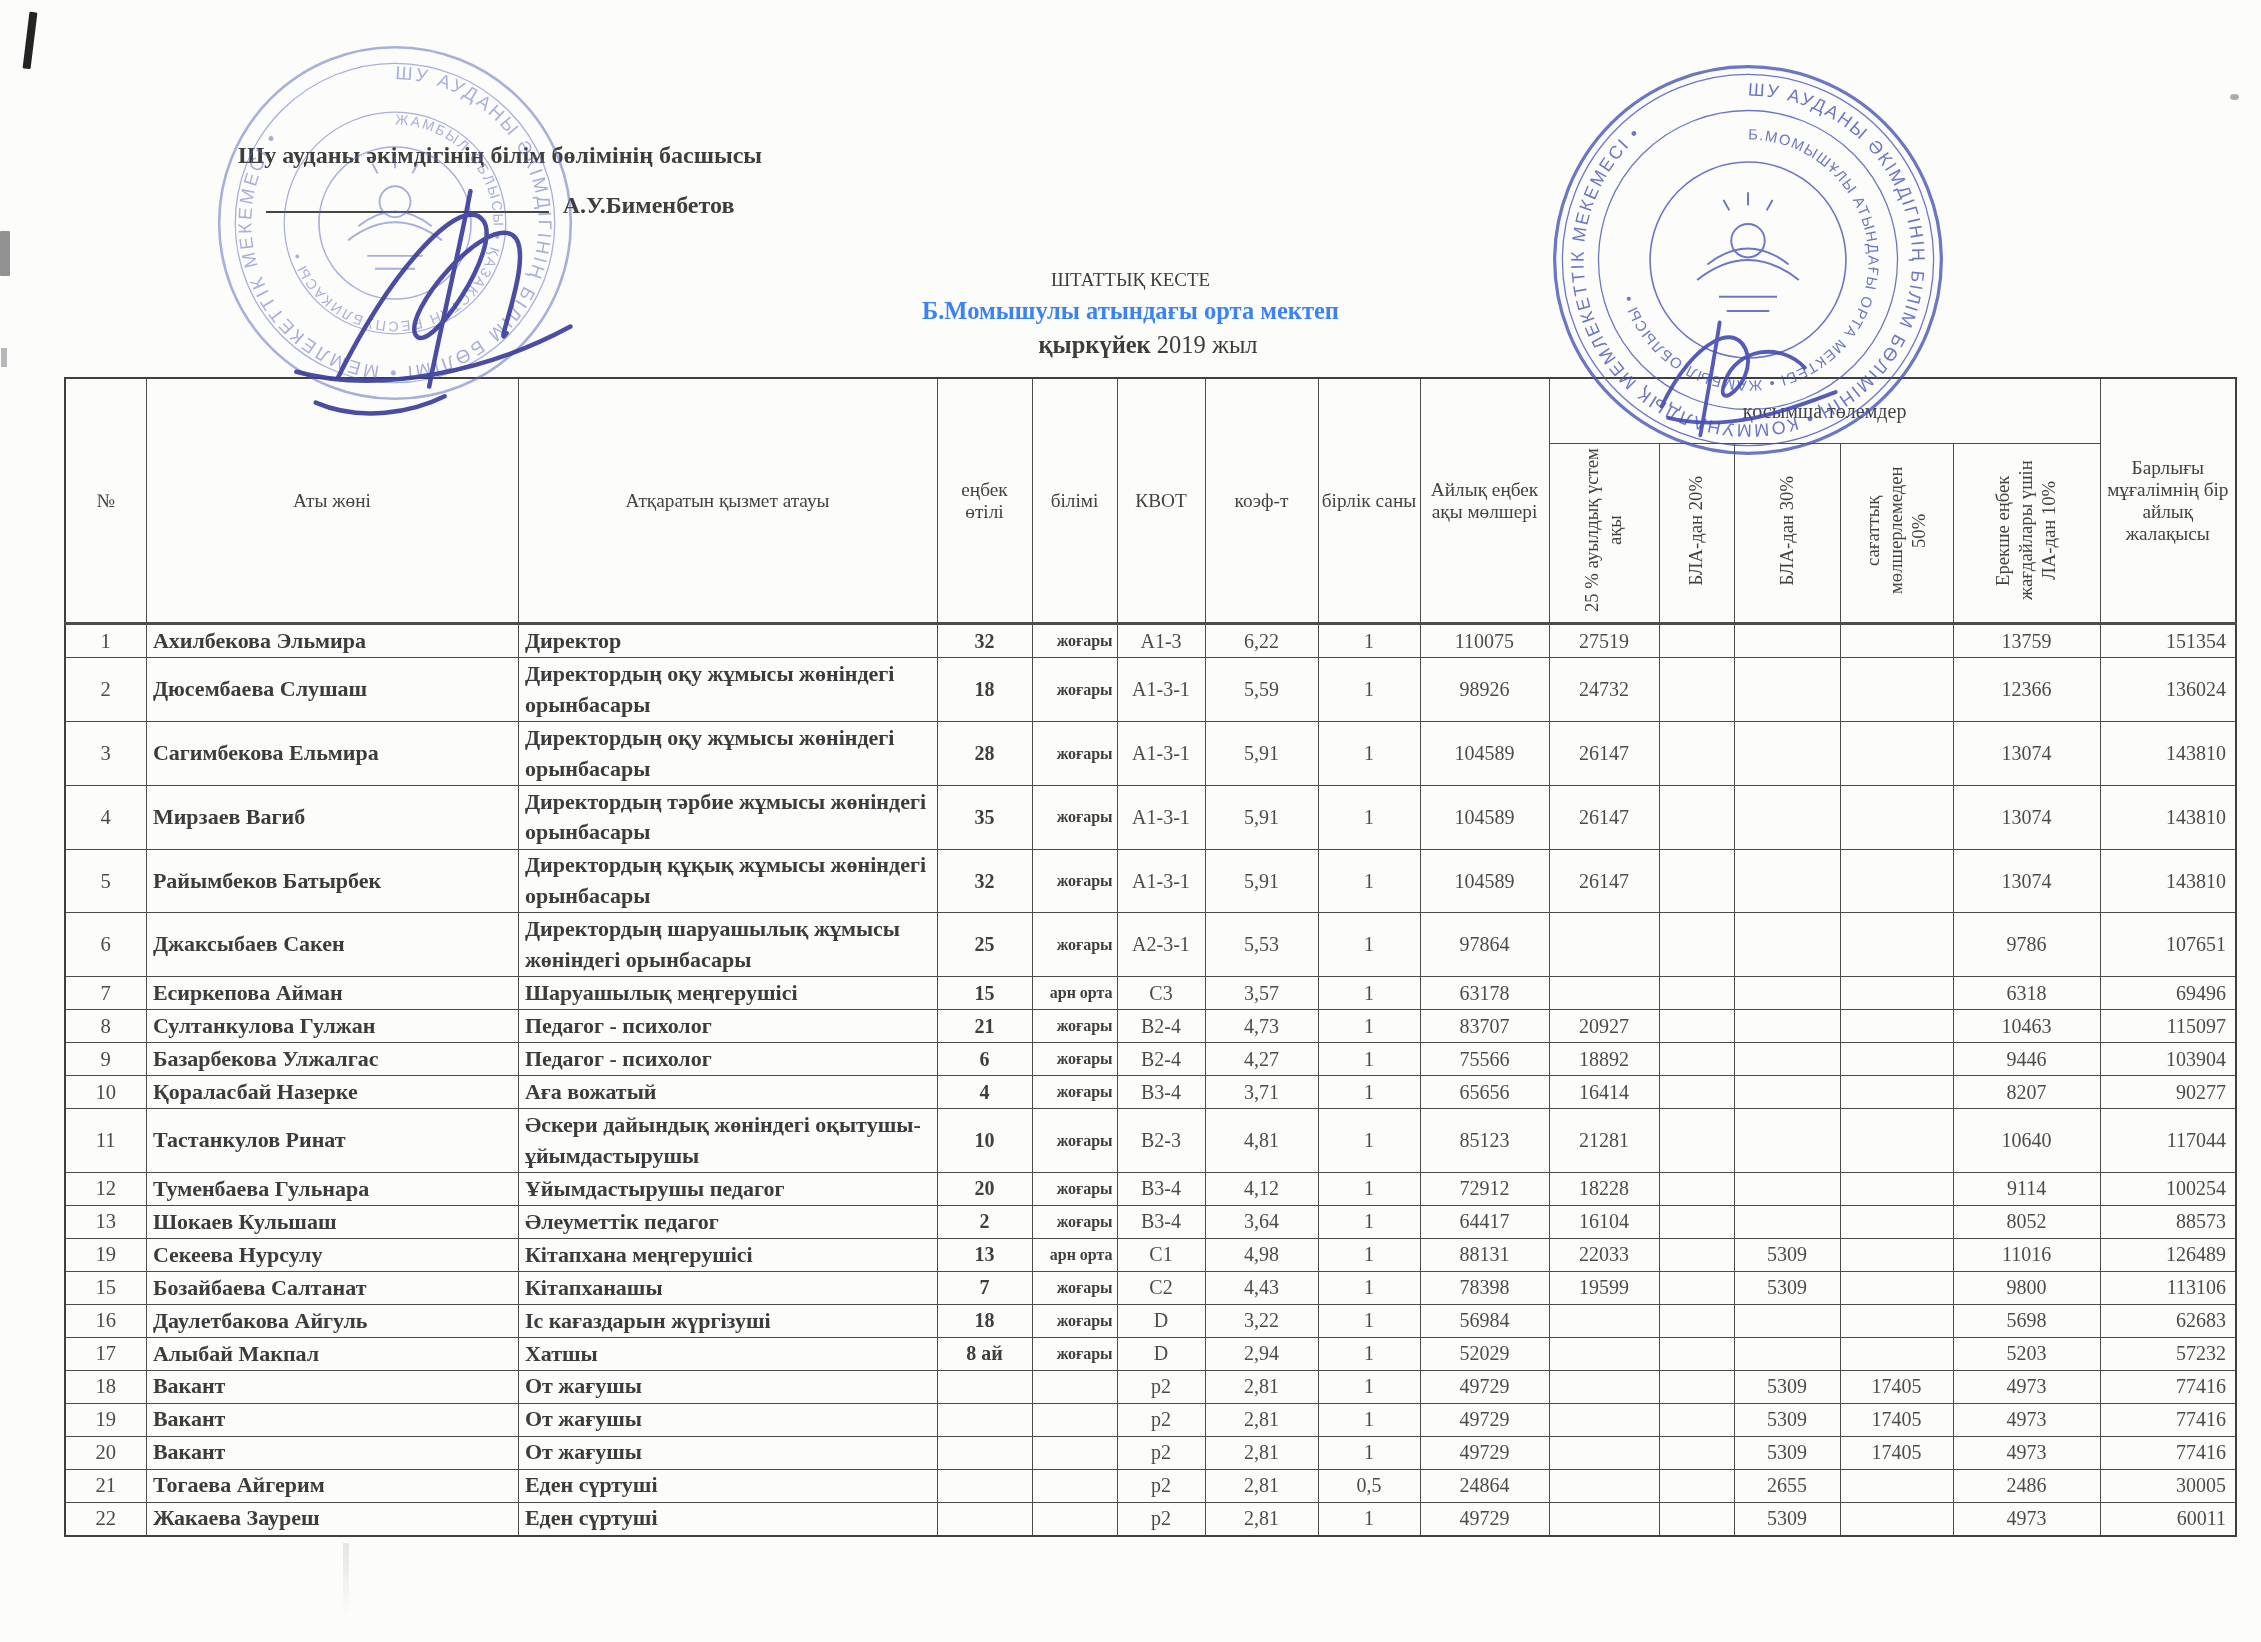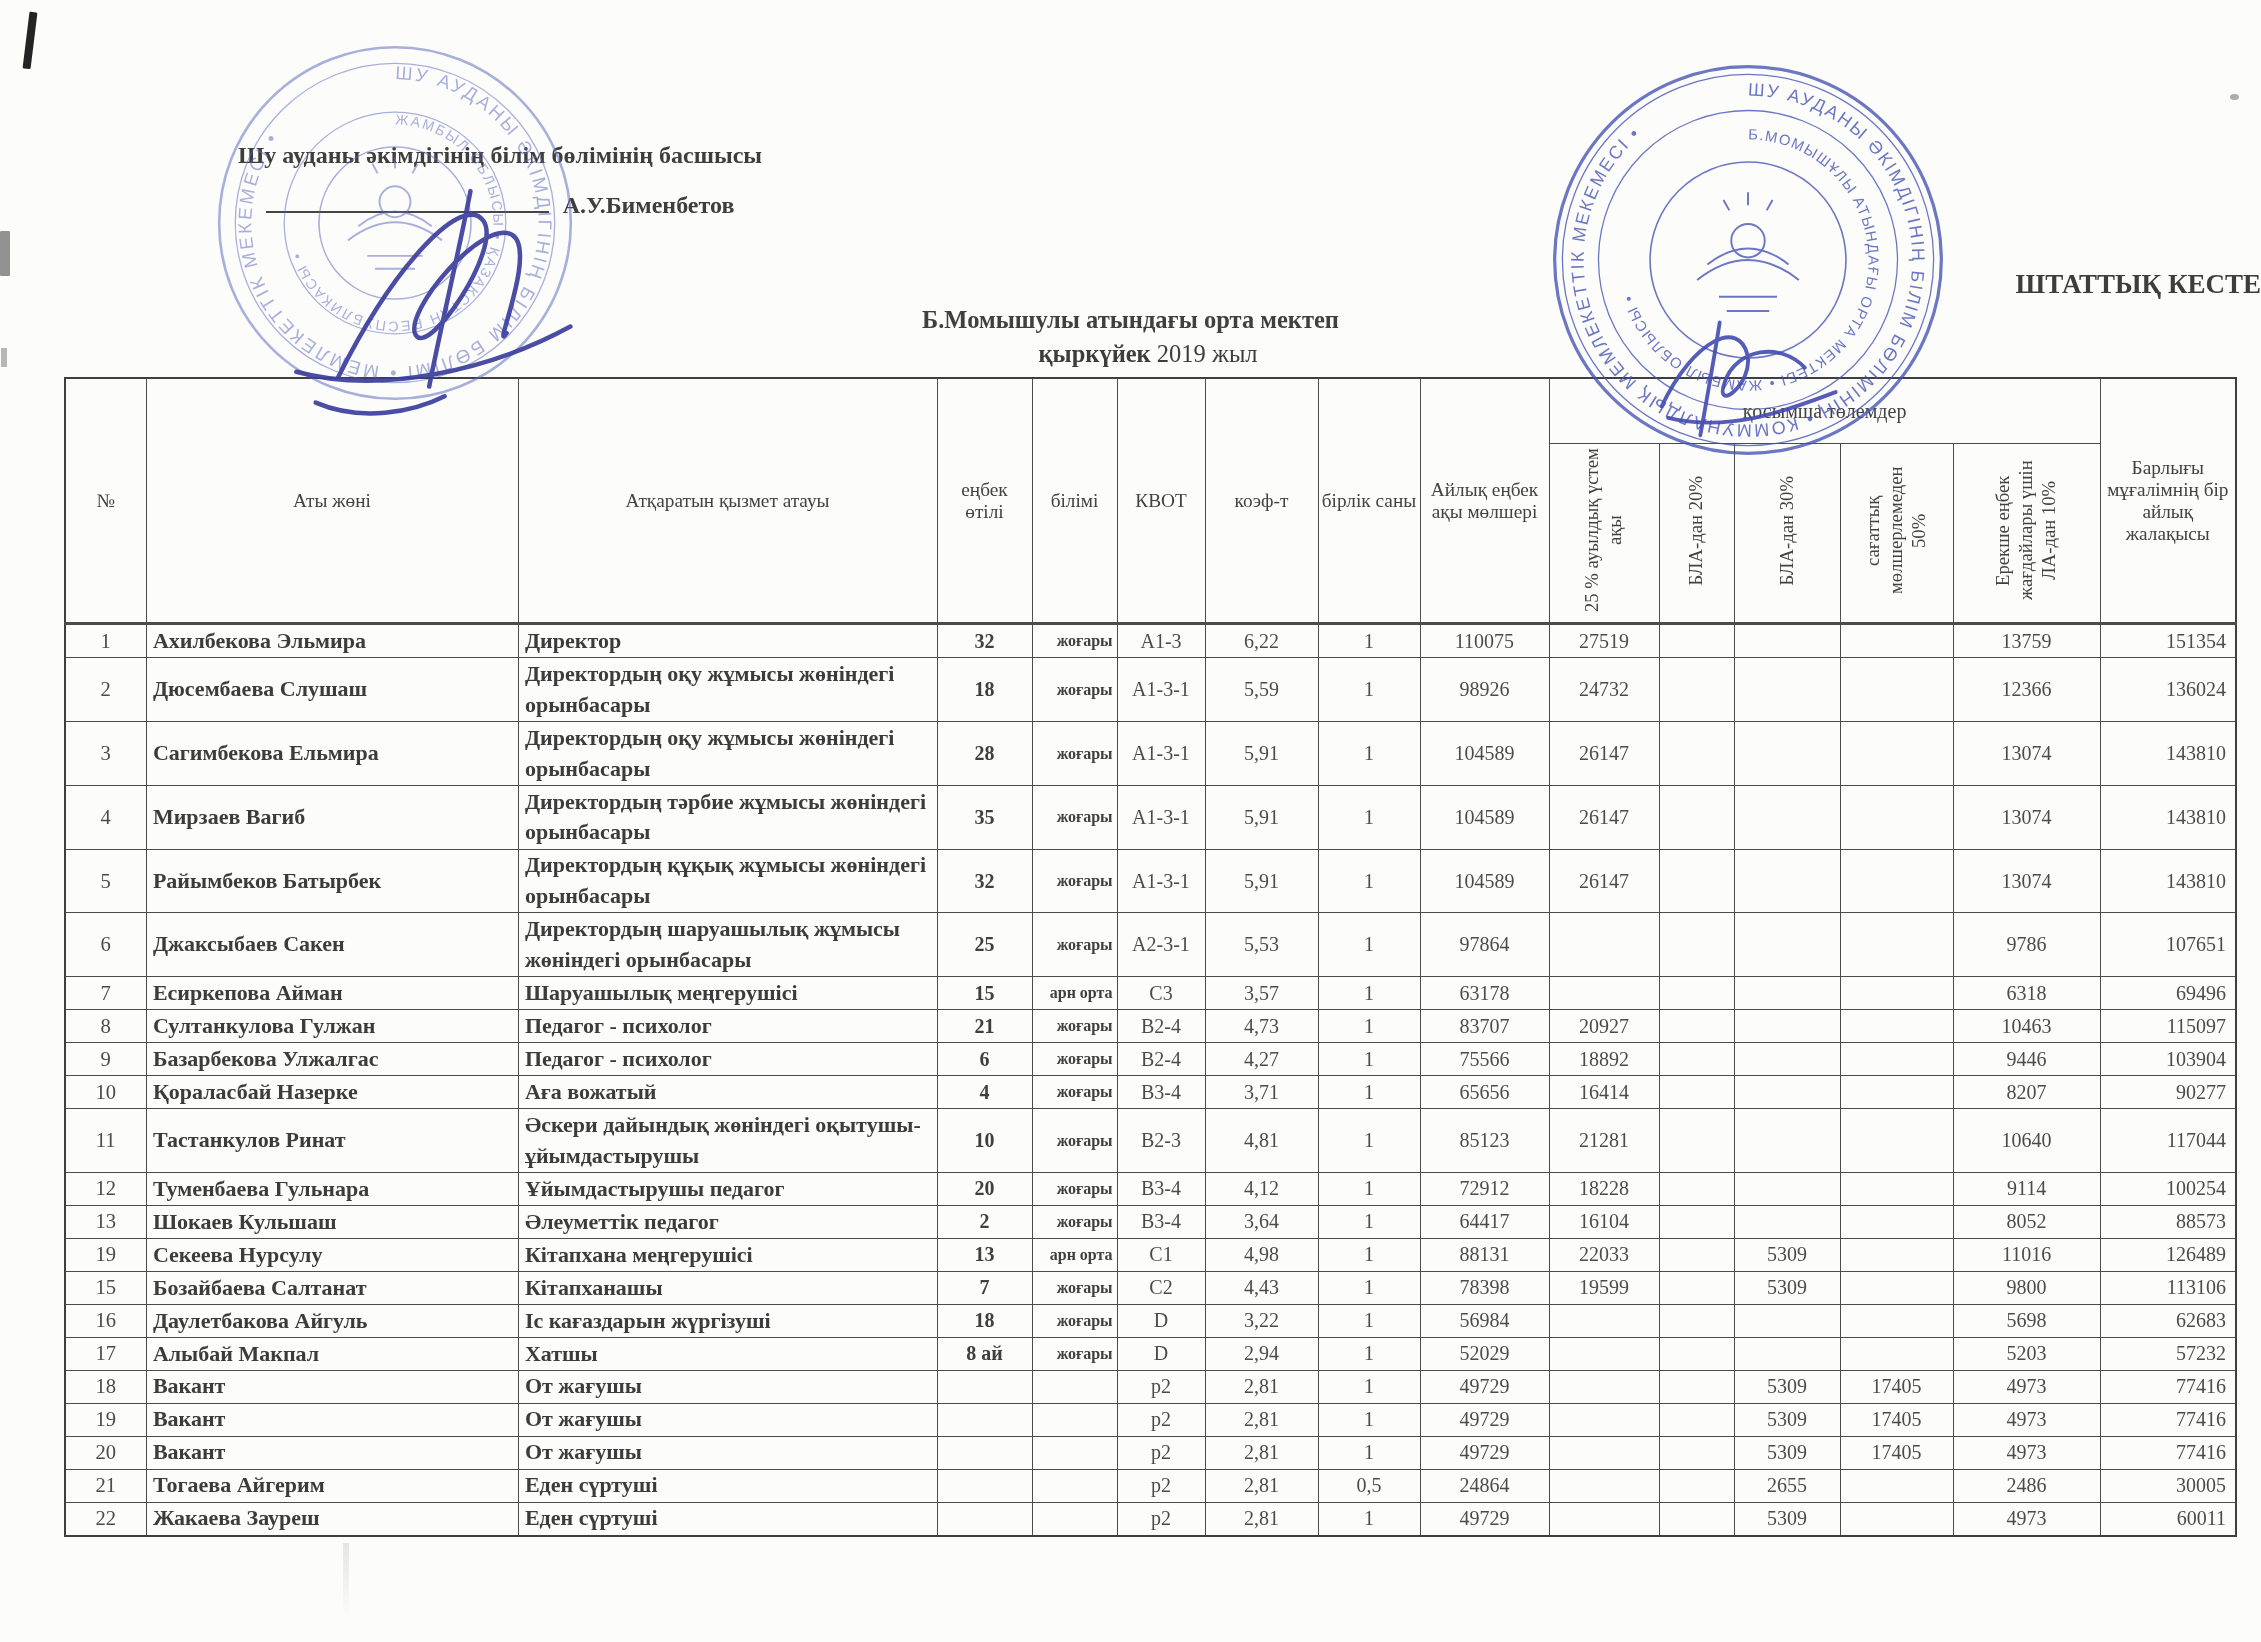--- a/index.html
+++ b/index.html
@@ -8,22 +8,22 @@
   
   .approval{position:absolute;text-align:center;z-index:3;}
   .approval-left{left:110px;top:132px;width:780px;}
   .approval-right{left:1482px;top:132px;width:767px;}
   .app-heading{font-size:27px;font-weight:bold;letter-spacing:0.6px;color:#3e3e3e;}
   .app-sub{font-size:24px;font-weight:bold;margin-top:10.3px;color:#3e3e3e;}
   .app-sign-row{margin-top:19.3px;font-size:24px;font-weight:bold;color:#3e3e3e;}
   .sig-line{display:inline-block;width:283px;border-bottom:2.6px solid #454545;height:22px;margin-right:14px;}
   
   .title-block{position:absolute;left:0;top:269px;width:100%;text-align:center;z-index:3;}
-  .title-1{font-size:27px;font-weight:bold;color:#3d3d3d;text-align:right;}
-  .title-2{font-size:24.5px;font-weight:bold;margin-top:6.4px;color:#404040;}
+  .title-1{font-size:19px;font-weight:normal;color:#3d3d3d;}
+  .title-2{font-size:24.5px;font-weight:bold;margin-top:6.4px;color:#3b82f6;}
   .title-3{font-size:24.5px;margin-top:5.2px;color:#3d3d3d;}
   .title-3 .m{font-weight:bold;margin-left:35px;}
   
   .sheet-table{position:absolute;left:64px;top:377px;width:2171px;border-collapse:collapse;
                table-layout:fixed;z-index:2;}
   .sheet-table th,.sheet-table td{border:1.3px solid #4c4c4c;overflow:hidden;}
   .sheet-table{border:2.6px solid #3f3f3f;}
   .sheet-table thead th{font-weight:400;font-size:19.3px;color:#424242;vertical-align:middle;
                         text-align:center;border-bottom-width:3.2px;padding:2.6px;}
   .sheet-table thead .group{border-bottom-width:1.9px;height:59px;font-size:20px;}

